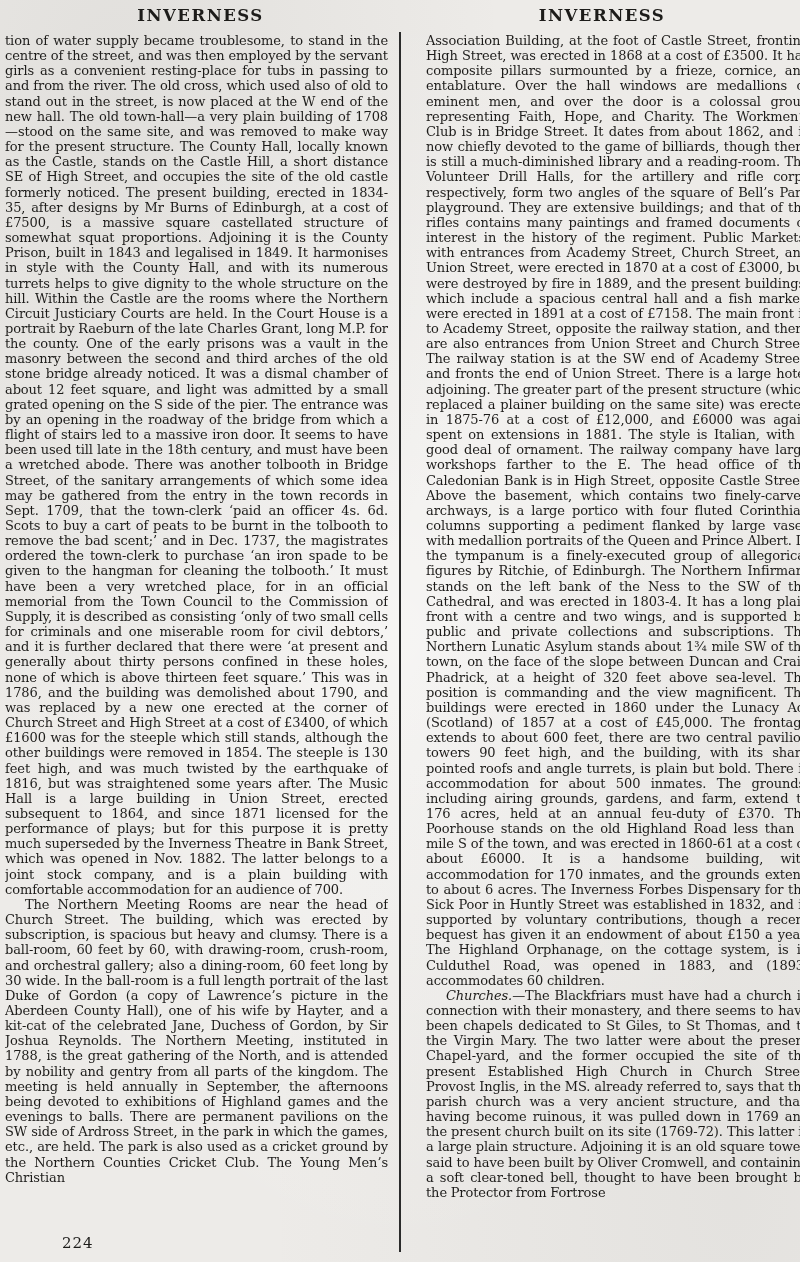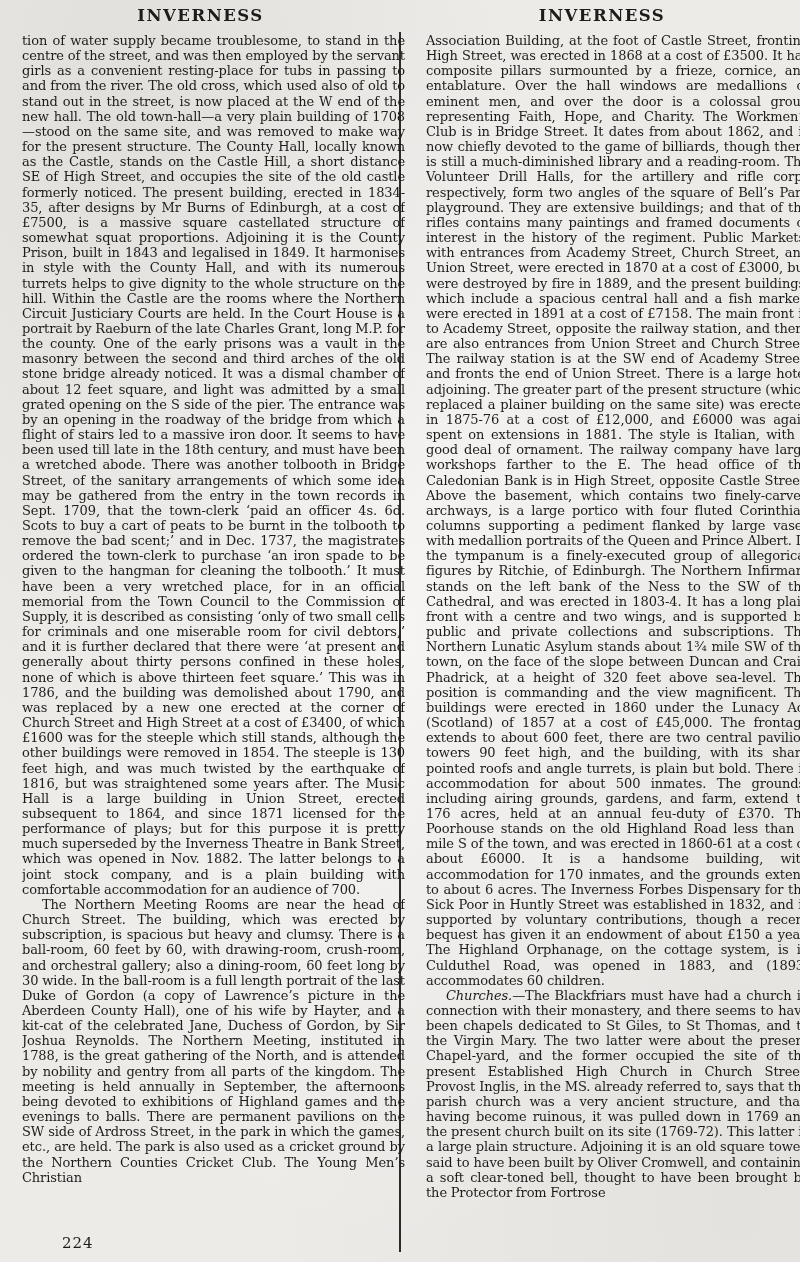--- a/index.html
+++ b/index.html
@@ -36,21 +36,21 @@
     top: 32px;
     width: 2px;
     height: 1220px;
     background: var(--divider, #2b2b2b);
   }
   .column {
     position: absolute;
     top: 33px;
     overflow: hidden;
   }
-  .column.left  { left: 22px;   width: 383px; height: 1212px; }
+  .column.left  { left: 5px;   width: 383px; height: 1212px; }
   .column.right { left: 426px; width: 383px; height: 1226px; }
   .para {
     margin: 0;
     text-align: justify;
     font-size: 13px;
     line-height: 15.15px;
     word-spacing: -0.3px;
     letter-spacing: -0.1px;
     text-rendering: optimizeLegibility;
   }

